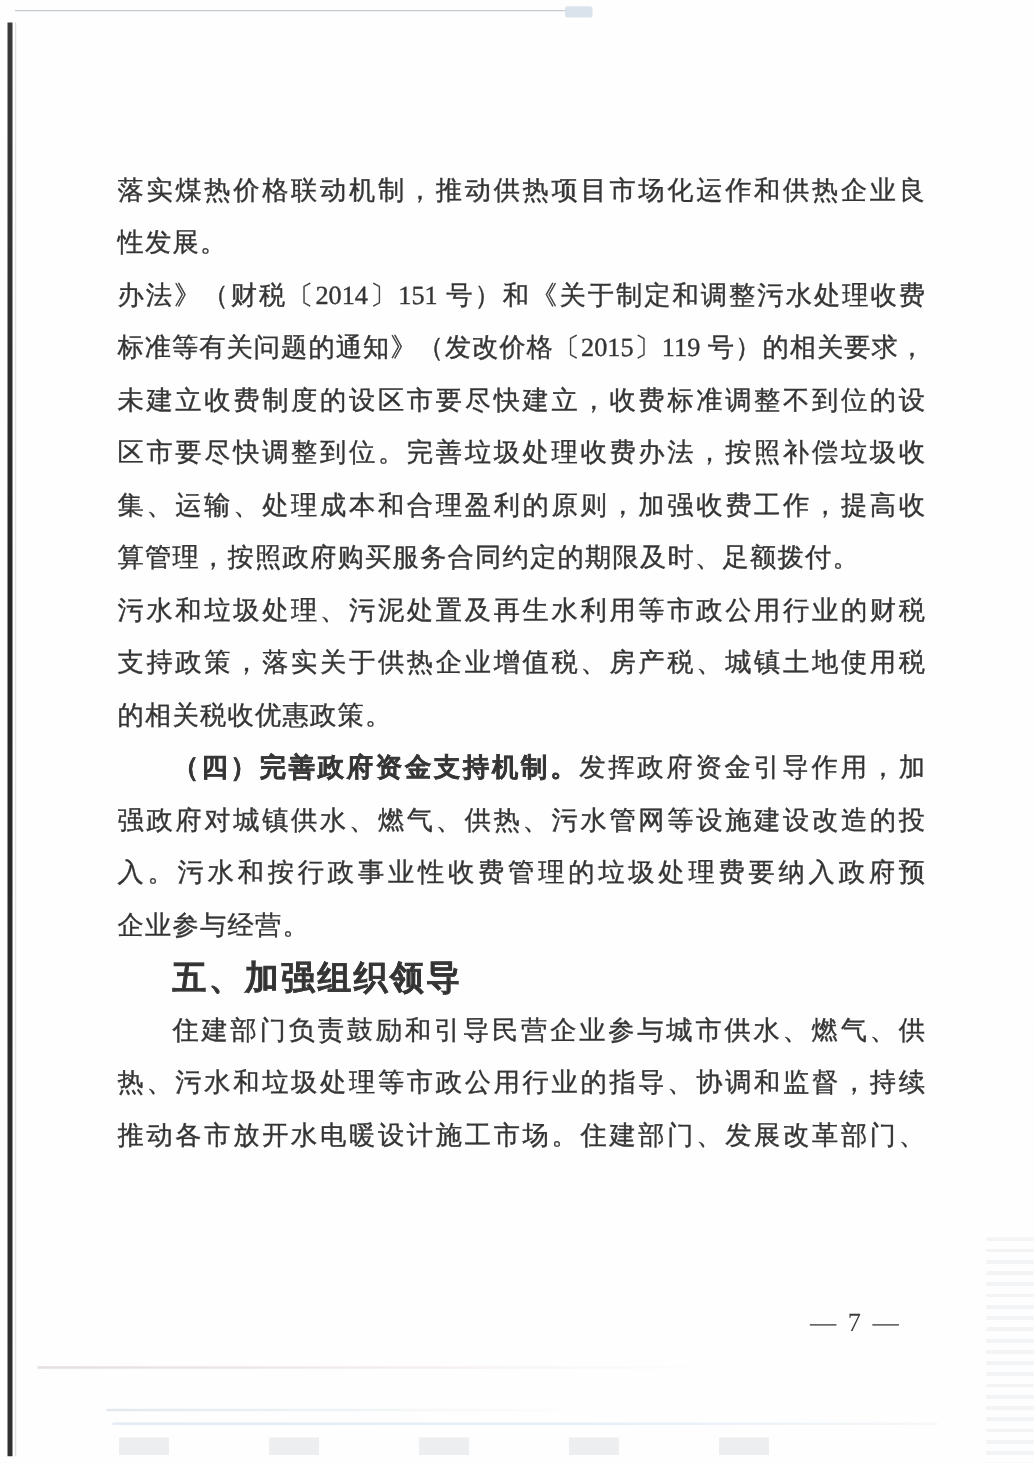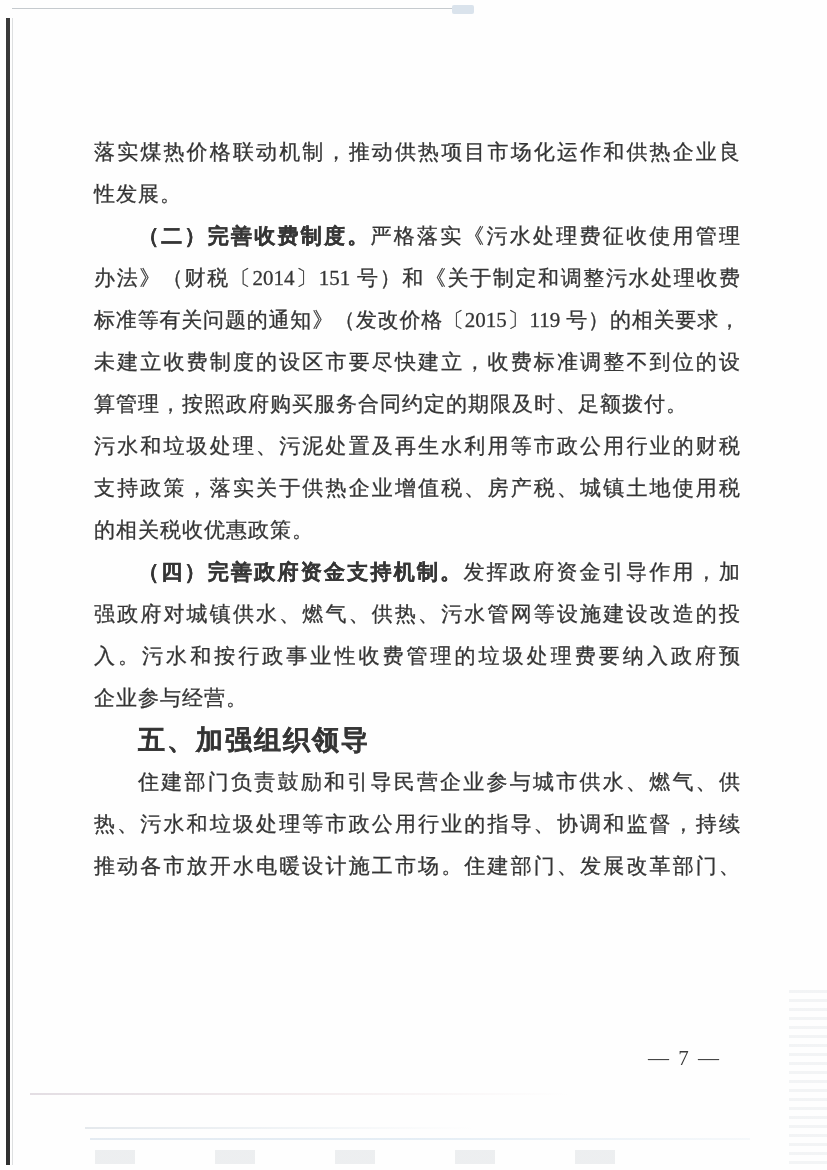--- a/index.html
+++ b/index.html
@@ -112,24 +112,25 @@
   <div class="top-smudge"></div>
   <div class="bottom-line-1"></div>
   <div class="bottom-line-2"></div>
   <div class="bottom-line-3"></div>
   <div class="right-noise"></div>
   <div class="bottom-noise"></div>
 
   <div class="doc-body">
       <div class="line justify"><span>落实煤热价格联动机制，推动供热项目市场化运作和供热企业良</span></div>
       <div class="line"><span>性发展。</span></div>
-      <div class="line justify indent"><span class="bold">（二）完善收费制度。</span><span>严格落实《污水处理费征收使用管理</span></div>
       <div class="line justify"><span>办法》（财税〔2014〕151 号）和《关于制定和调整污水处理收费</span></div>
       <div class="line justify"><span>标准等有关问题的通知》（发改价格〔2015〕119 号）的相关要求，</span></div>
       <div class="line justify"><span>未建立收费制度的设区市要尽快建立，收费标准调整不到位的设</span></div>
+      <div class="line justify"><span>区市要尽快调整到位。完善垃圾处理收费办法，按照补偿垃圾收</span></div>
+      <div class="line justify"><span>集、运输、处理成本和合理盈利的原则，加强收费工作，提高收</span></div>
       <div class="line"><span>算管理，按照政府购买服务合同约定的期限及时、足额拨付。</span></div>
       <div class="line justify"><span>污水和垃圾处理、污泥处置及再生水利用等市政公用行业的财税</span></div>
       <div class="line justify"><span>支持政策，落实关于供热企业增值税、房产税、城镇土地使用税</span></div>
       <div class="line"><span>的相关税收优惠政策。</span></div>
       <div class="line justify indent"><span class="bold">（四）完善政府资金支持机制。</span><span>发挥政府资金引导作用，加</span></div>
       <div class="line justify"><span>强政府对城镇供水、燃气、供热、污水管网等设施建设改造的投</span></div>
       <div class="line justify"><span>入。污水和按行政事业性收费管理的垃圾处理费要纳入政府预</span></div>
       <div class="line"><span>企业参与经营。</span></div>
       <div class="line indent heading-line"><span class="bold">五、加强组织领导</span></div>
       <div class="line justify indent"><span>住建部门负责鼓励和引导民营企业参与城市供水、燃气、供</span></div>

